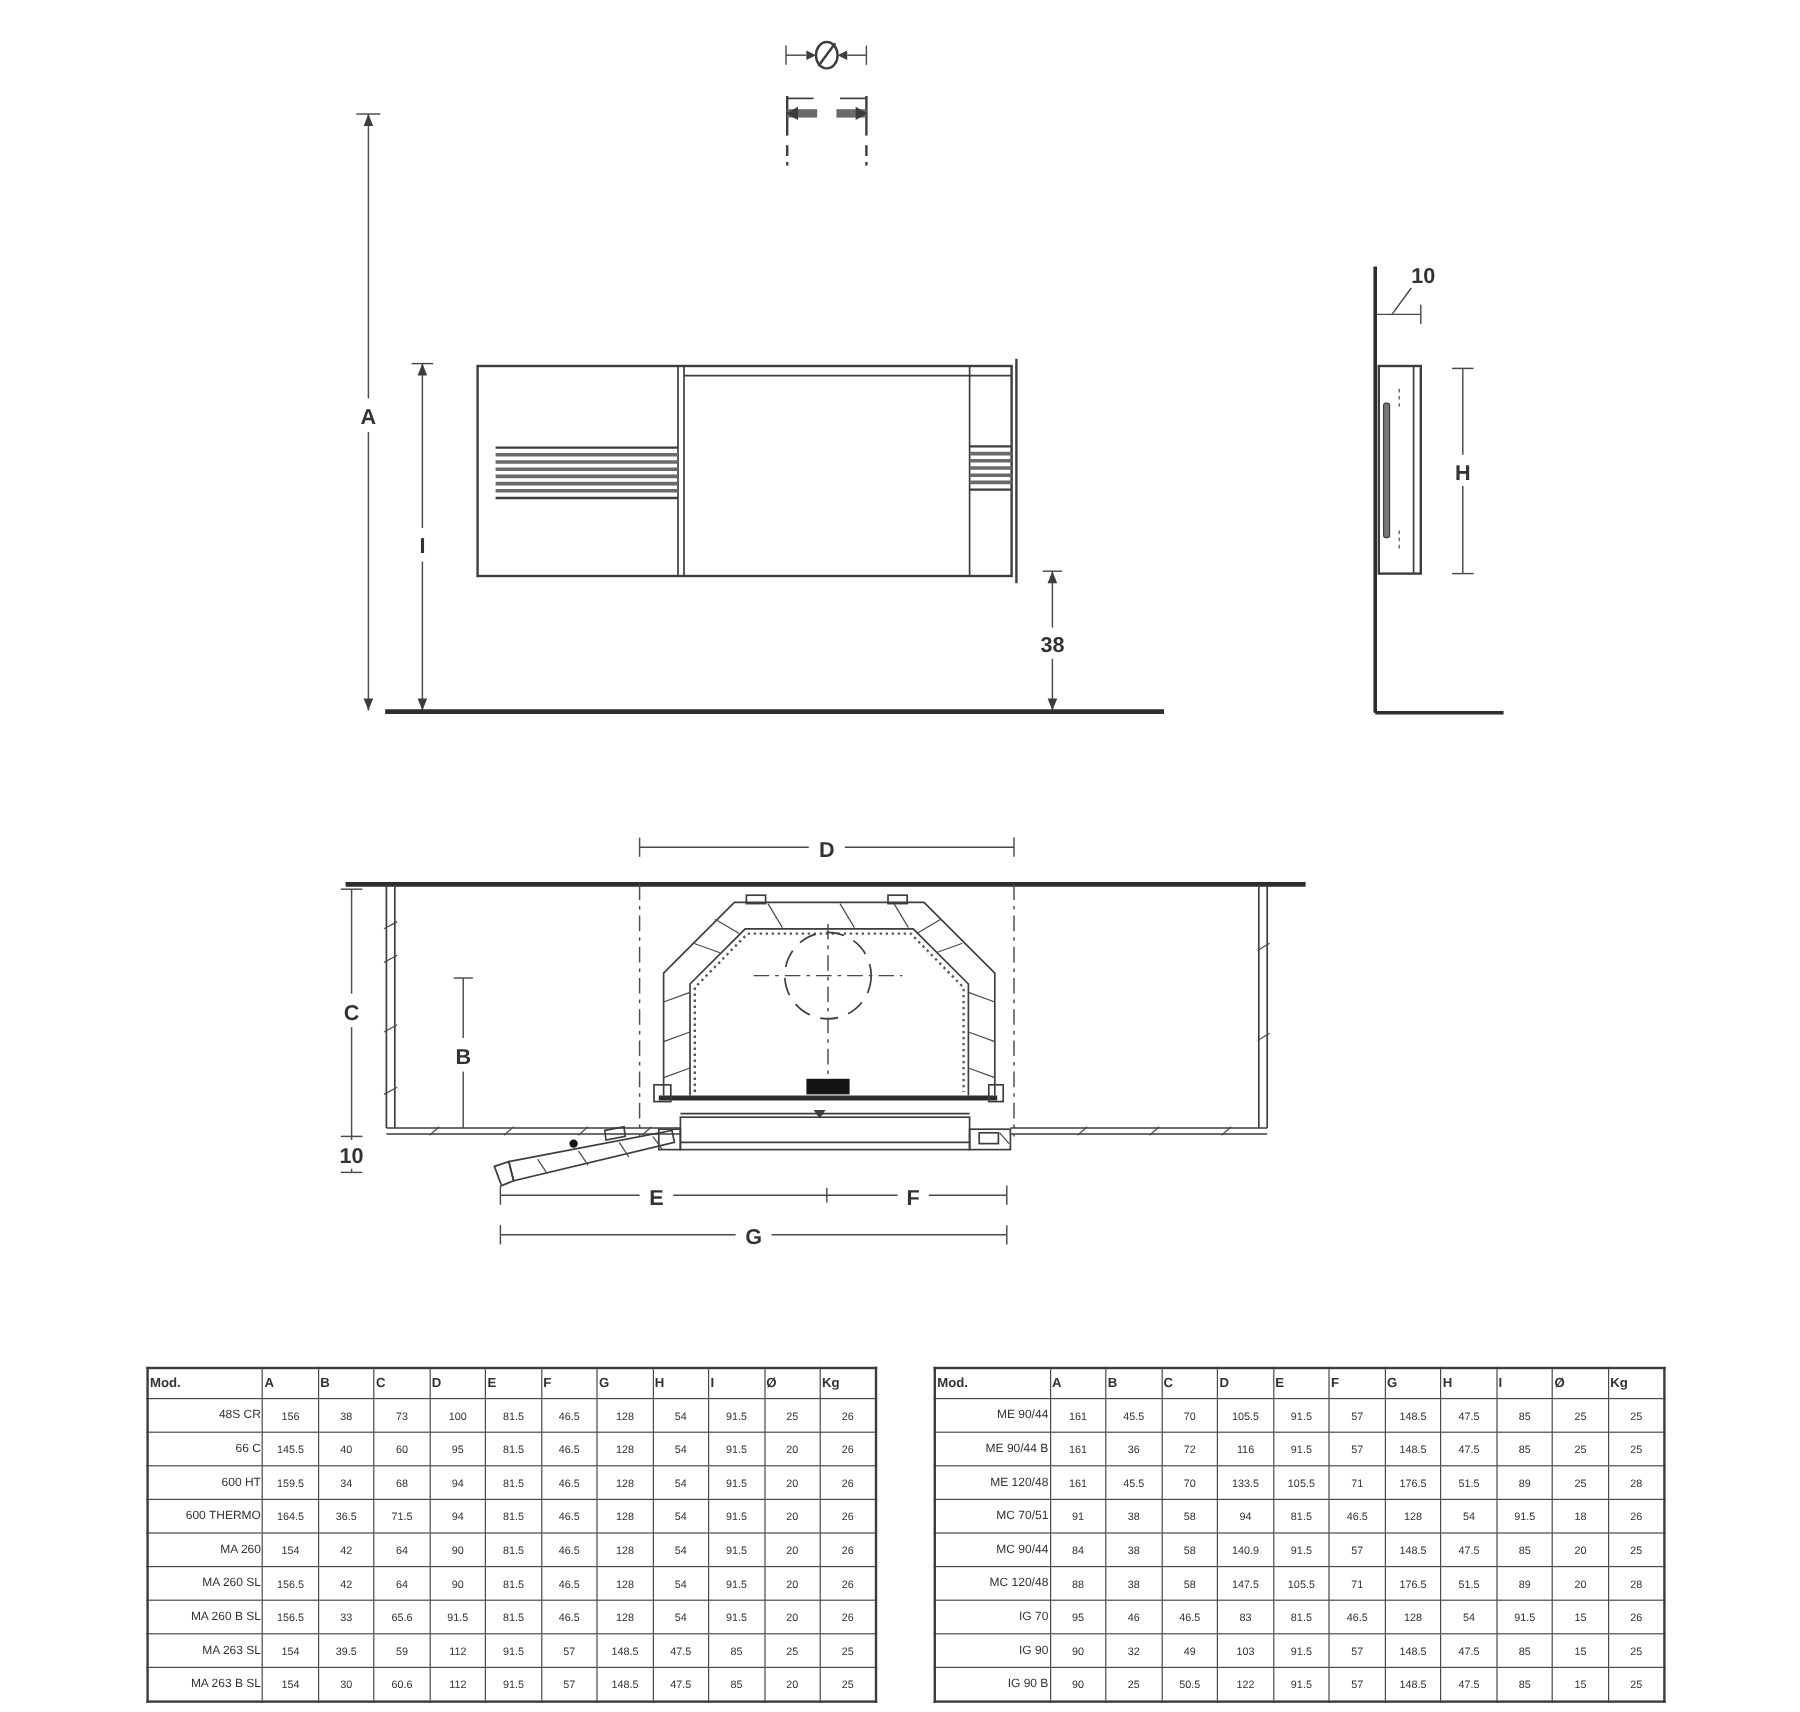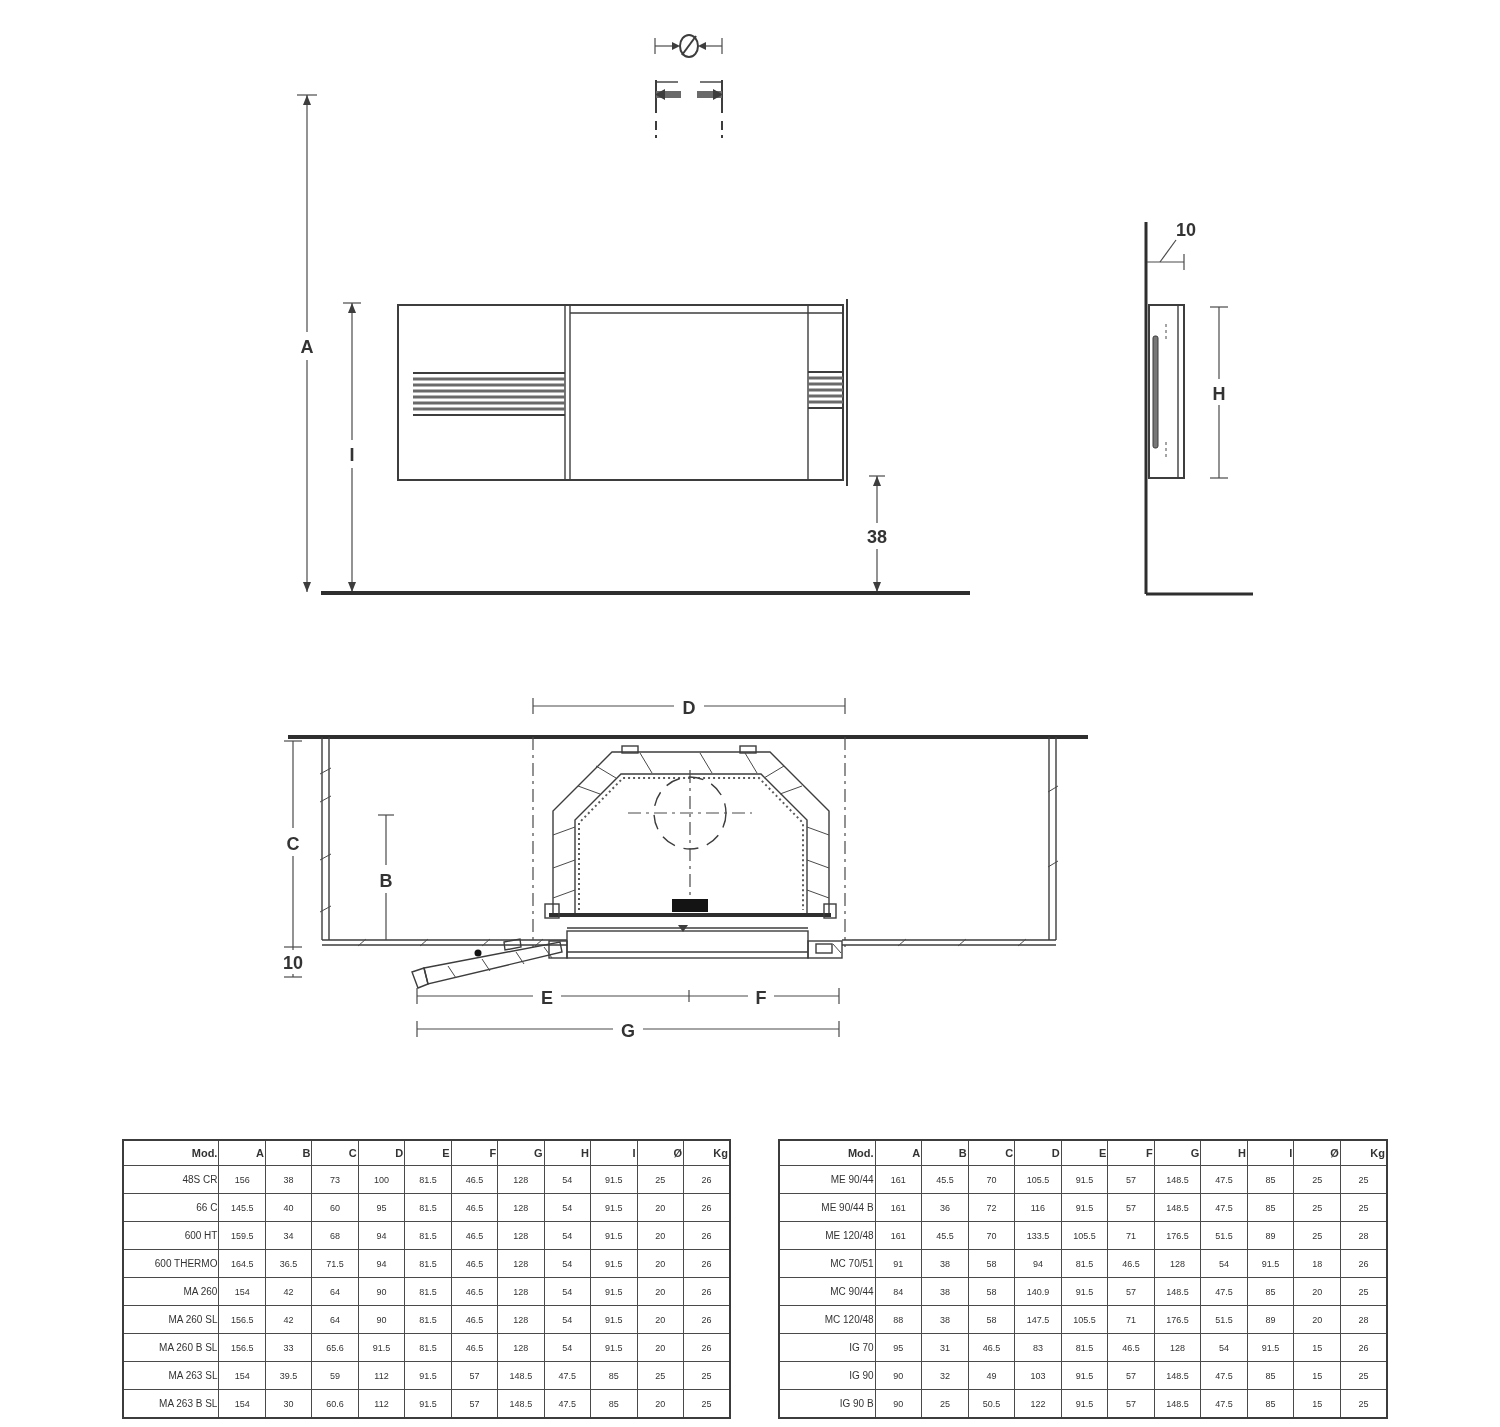--- a/index.html
+++ b/index.html
@@ -21,21 +21,21 @@
   .arrow{fill:#3d3d3d;stroke:none;}
   .blackfill{fill:#141414;stroke:none;}
   .lblbg{fill:#ffffff;stroke:none;}
   text.dlabel{font-family:"Liberation Sans",sans-serif;font-size:18px;font-weight:700;
               fill:#333;text-anchor:middle;}
 
   
   table.spec{position:absolute;border-collapse:collapse;table-layout:fixed;
              background:#fff;border:2px solid #3c3c3c;}
   table.spec th,table.spec td{border:1px solid #4a4a4a;color:#333;overflow:hidden;white-space:nowrap;}
-  table.spec th{height:22px;font-size:11px;font-weight:700;text-align:right;margin-top:44px;}
+  table.spec th{height:22px;font-size:11px;font-weight:700;text-align:left;margin-top:44px;}
   table.spec td{height:25px;font-size:9px;text-align:center;}
   table.spec td.model{font-size:10px;text-align:right;padding-left:8px;}
   #table-left{left:122px;top:1139px;width:609px;}
   #table-right{left:778px;top:1139px;width:610px;}
   col.m{width:95px;} col.v{width:46px;}
 </style>
 </head>
 <body>
 
 <div class="canvas">
@@ -562,21 +562,21 @@
           <td class="val">71</td>
           <td class="val">176.5</td>
           <td class="val">51.5</td>
           <td class="val">89</td>
           <td class="val">20</td>
           <td class="val">28</td>
         </tr>
         <tr>
           <td class="model">IG 70</td>
           <td class="val">95</td>
-          <td class="val">31</td>
+          <td class="val">46</td>
           <td class="val">46.5</td>
           <td class="val">83</td>
           <td class="val">81.5</td>
           <td class="val">46.5</td>
           <td class="val">128</td>
           <td class="val">54</td>
           <td class="val">91.5</td>
           <td class="val">15</td>
           <td class="val">26</td>
         </tr>

